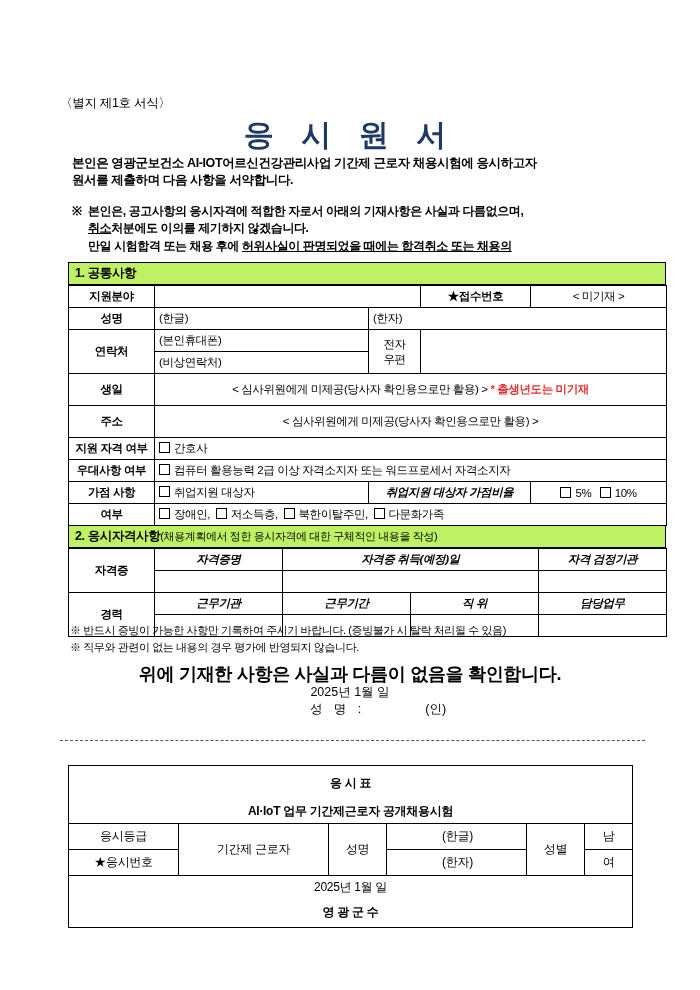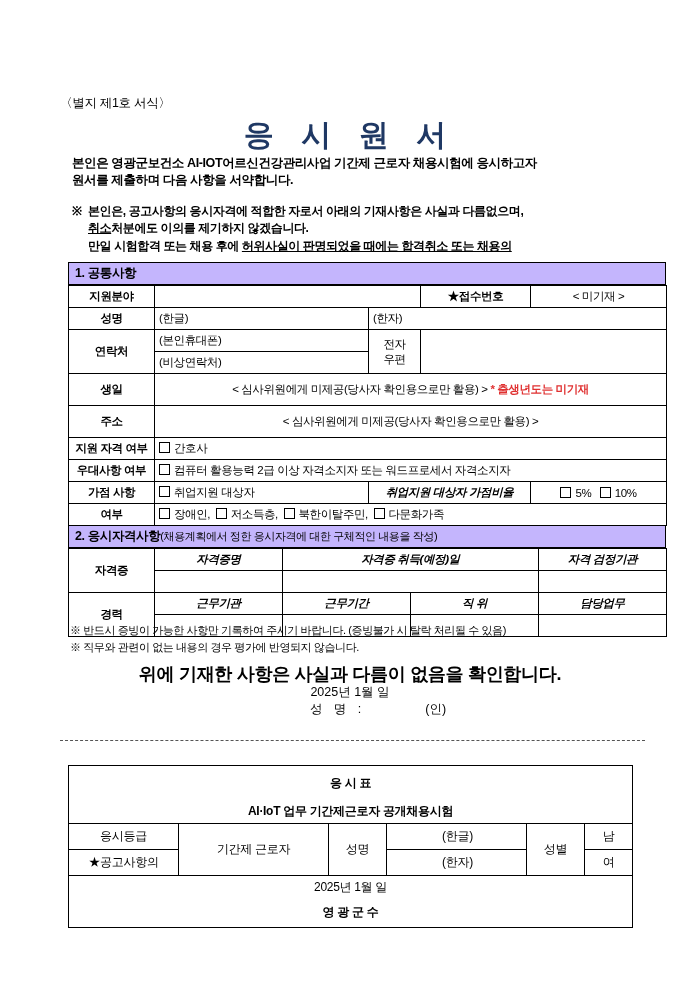--- a/index.html
+++ b/index.html
@@ -62,21 +62,21 @@
     font-weight: bold;
     line-height: 1.45;
     font-family: "Liberation Sans", sans-serif;
     letter-spacing: -0.4px;
   }
   .note-block .mark { position: absolute; left: -16px; top: 0; }
   .ul { text-decoration: underline; }
 
   
   .sec-bar {
-    background: #c4b5fd;
+    background: #bef264;
     border: 1px solid #000;
     font-size: 12.5px;
     font-weight: bold;
     padding: 2px 6px;
     box-sizing: border-box;
     font-family: "Liberation Sans", sans-serif;
     letter-spacing: -0.4px;
   }
   .sec-bar .sub { font-weight: normal; font-size: 11px; margin-top: 44px; }
 
@@ -408,21 +408,21 @@
         </tr>
         <tr>
           <td>응시등급</td>
           <td rowspan="2">기간제 근로자</td>
           <td rowspan="2">성명</td>
           <td class="tk-left">(한글)</td>
           <td rowspan="2">성별</td>
           <td>남</td>
         </tr>
         <tr>
-          <td>★공고사항의</td>
+          <td>★응시번호</td>
           <td class="tk-left">(한자)</td>
           <td>여</td>
         </tr>
         <tr>
           <td colspan="6" class="tk-date nb-bot">2025년   1월      일</td>
         </tr>
         <tr>
           <td colspan="6" class="tk-gov nb-top">영 광 군 수</td>
         </tr>
       </tbody>

